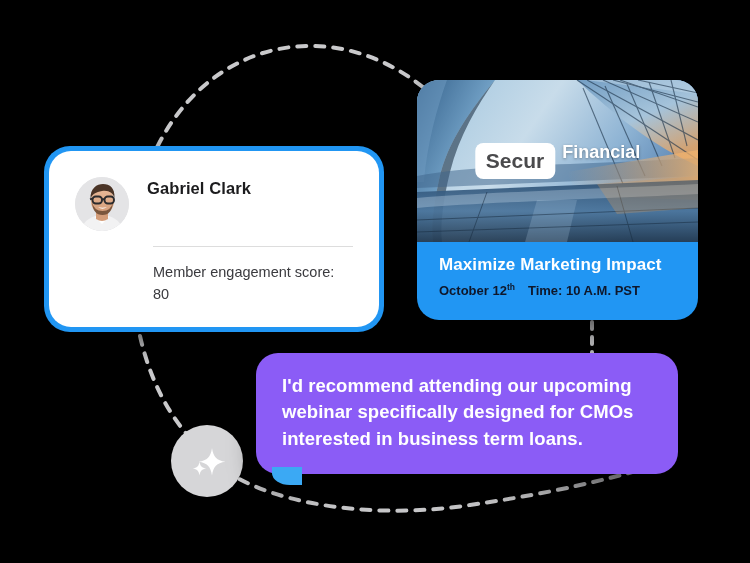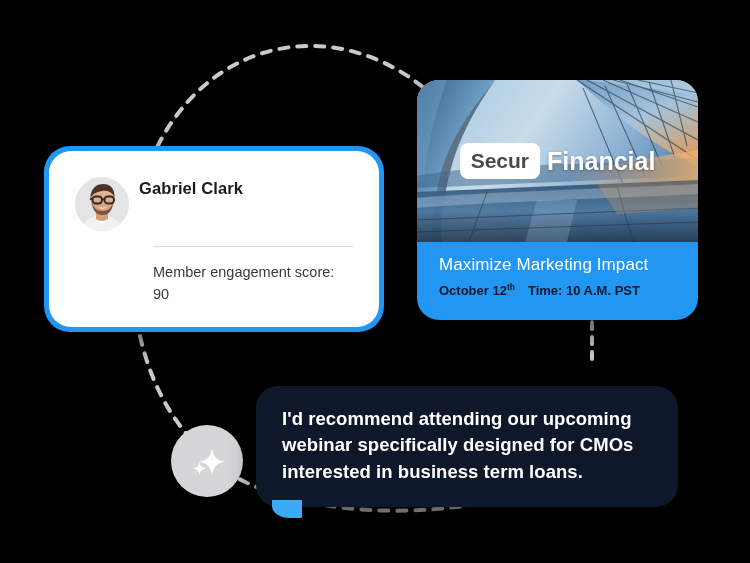--- a/index.html
+++ b/index.html
@@ -45,21 +45,21 @@
     background: #ffffff;
     border-radius: 22px;
     box-sizing: border-box;
     padding: 26px 26px 20px 26px;
     display: flex;
     flex-direction: column;
   }
   .profile-head {
     display: flex;
     align-items: flex-start;
-    gap: 10px;
+    gap: 18px;
   }
   .avatar {
     width: 54px;
     height: 54px;
     border-radius: 50%;
     background: #e4e4e6;
     flex: 0 0 54px;
     overflow: hidden;
     position: relative;
   }
@@ -111,71 +111,71 @@
     overflow: hidden;
     background: #4d80b5;
   }
   #webinar-image svg { position: absolute; left: 0; top: 0; width: 100%; height: 100%; }
   #logo-wrap {
     position: absolute;
     left: 50%;
     top: 50%;
     transform: translate(-50%, -50%);
     display: flex;
-    align-items: center;
+    align-items: flex-start;
     z-index: 2;
     white-space: nowrap;
   }
   #logo-badge {
     background: #ffffff;
     color: #4a4a4c;
     font-size: 21px;
     font-weight: bold;
     padding: 7px 11px 8px 11px;
     border-radius: 8px;
     line-height: 1;
   }
   #logo-word {
     color: #ffffff;
-    font-size: 25px;
+    font-size: 18px;
     font-weight: bold;
     margin-left: 7px;
     line-height: 1;
     text-shadow: 0 1px 3px rgba(0,0,0,0.35);
   }
   #webinar-footer {
     height: 78px;
     background: #2196f3;
     box-sizing: border-box;
     padding: 13px 0 0 22px;
   }
   #webinar-title {
     color: #ffffff;
     font-size: 17px;
-    font-weight: normal;
+    font-weight: bold;
     line-height: 1.2;
     letter-spacing: .1px;
   }
   #webinar-sub {
     margin-top: 7px;
     color: #0f172a;
     font-size: 13px;
     font-weight: bold;
     line-height: 1.2;
   }
   #webinar-sub .sep { display: inline-block; width: 13px; }
   #webinar-sub sup { font-size: 8.5px; vertical-align: super; }
 
   
   #chat-bubble {
     position: absolute;
     left: 256px;
-    top: 386px;
+    top: 353px;
     width: 422px;
-    background: #0f172a;
+    background: #8b5cf6;
     border-radius: 22px;
     padding: 20px 26px 22px 26px;
     box-sizing: border-box;
     box-shadow: 0 12px 26px rgba(0,0,0,0.6);
     z-index: 4;
   }
   #chat-text {
     color: #ffffff;
     font-size: 18.5px;
     font-weight: bold;
@@ -265,21 +265,21 @@
         </div>
 
         <div>
           <div class="profile-name">Gabriel Clark</div>
         </div>
       </div>
 
       <div class="profile-divider"></div>
 
       <div class="profile-meta">
-        <div>Member engagement score: 90</div>
+        <div>Member engagement score: 80</div>
       </div>
     </div>
   </div>
 
   <div id="webinar-card">
     <div id="webinar-image">
       <svg viewBox="0 0 281 162" preserveAspectRatio="none">
         <defs>
           <linearGradient id="skyG" x1="0" y1="0" x2="1" y2="0.4">
             <stop offset="0" stop-color="#9fc4dd"></stop>

